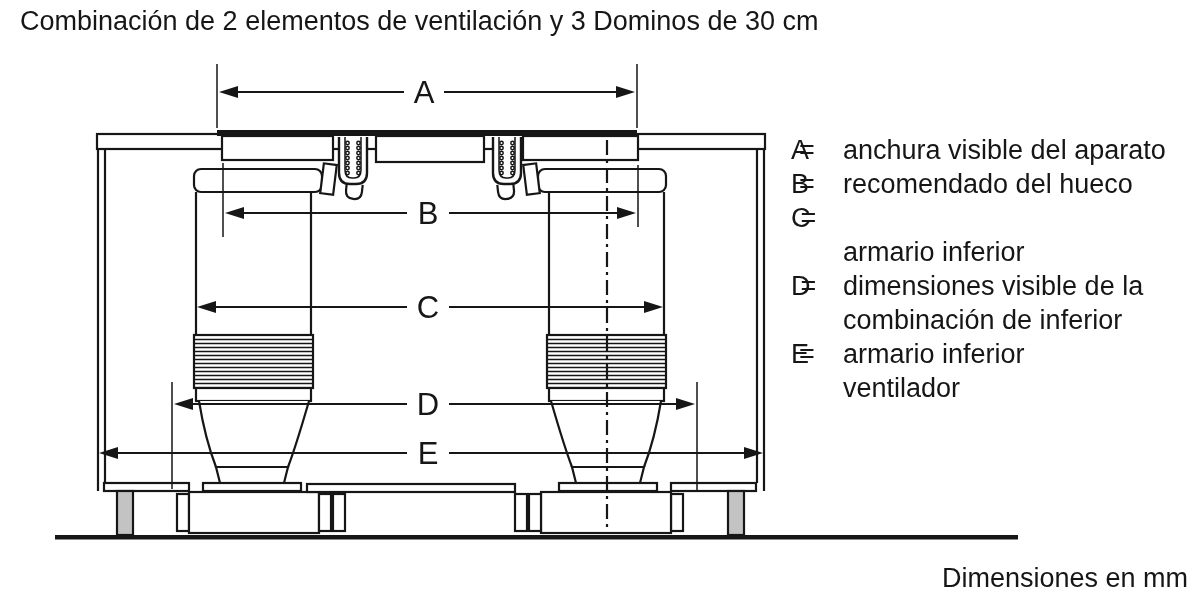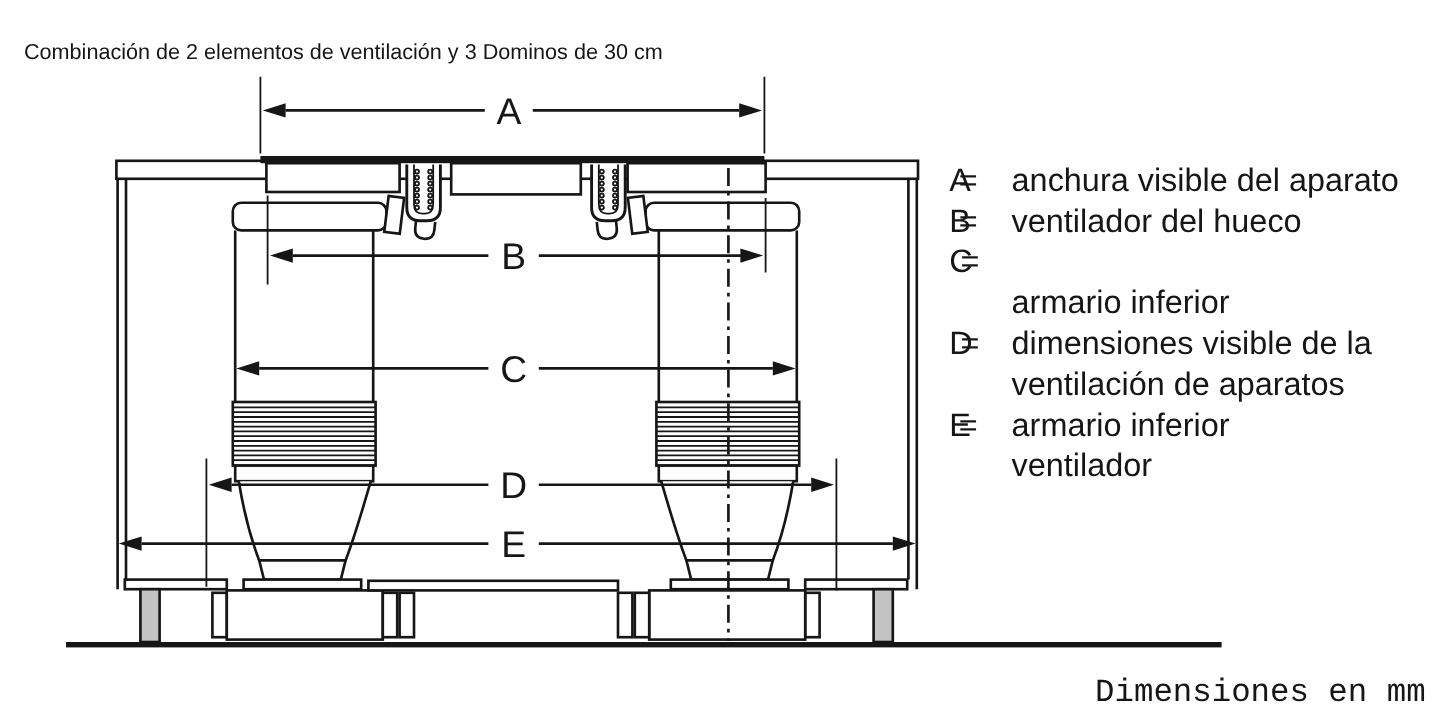--- a/index.html
+++ b/index.html
@@ -9,26 +9,26 @@
   }
   *{margin:0;padding:0;box-sizing:border-box;}
   html,body{width:1200px;height:600px;overflow:hidden;}
   body{
     position:relative;
     background:var(--paper);
     font-family:"Liberation Sans","DejaVu Sans",sans-serif;
     color:var(--ink);
   }
   .title{
-    position:absolute;left:20px;top:28px;
-    font-size:18px;line-height:31px;white-space:nowrap;
+    position:absolute;left:20px;top:6px;
+    font-size:27px;line-height:31px;white-space:nowrap;
   }
   .footer{
     position:absolute;right:12px;top:563px;
-    font-size:27px;white-space:nowrap;font-family:Liberation Mono, monospace;
+    font-size:27px;white-space:nowrap;
   }
   .legend{
     position:absolute;left:791px;top:133px;width:404px;
     font-size:27px;line-height:34px;
   }
   .lg-line{display:flex;white-space:nowrap;}
   .lg-lw{flex:0 0 52px;display:flex;}
   .lg-eq{margin-left:-10px;}
   svg{position:absolute;left:0;top:0;}
   .ln{stroke:var(--ink);fill:none;stroke-width:2.2;}
@@ -169,21 +169,21 @@
         </span>
         <span>anchura visible del aparato</span>
       </div>
     </div>
     <div>
       <div class="lg-line">
         <span class="lg-lw">
           <span class="lg-letter">B</span>
           <span class="lg-eq">=</span>
         </span>
-        <span>ventilador del hueco</span>
+        <span>recomendado del hueco</span>
       </div>
     </div>
     <div>
       <div class="lg-line">
         <span class="lg-lw">
           <span class="lg-letter">C</span>
           <span class="lg-eq">=</span>
         </span>
       </div>
       <div class="lg-line">
@@ -194,21 +194,21 @@
     <div>
       <div class="lg-line">
         <span class="lg-lw">
           <span class="lg-letter">D</span>
           <span class="lg-eq">=</span>
         </span>
         <span>dimensiones visible de la</span>
       </div>
       <div class="lg-line">
         <span class="lg-lw"></span>
-        <span>ventilación de aparatos</span>
+        <span>combinación de inferior</span>
       </div>
     </div>
     <div>
       <div class="lg-line">
         <span class="lg-lw">
           <span class="lg-letter">E</span>
           <span class="lg-eq">=</span>
         </span>
         <span>armario inferior</span>
       </div>

